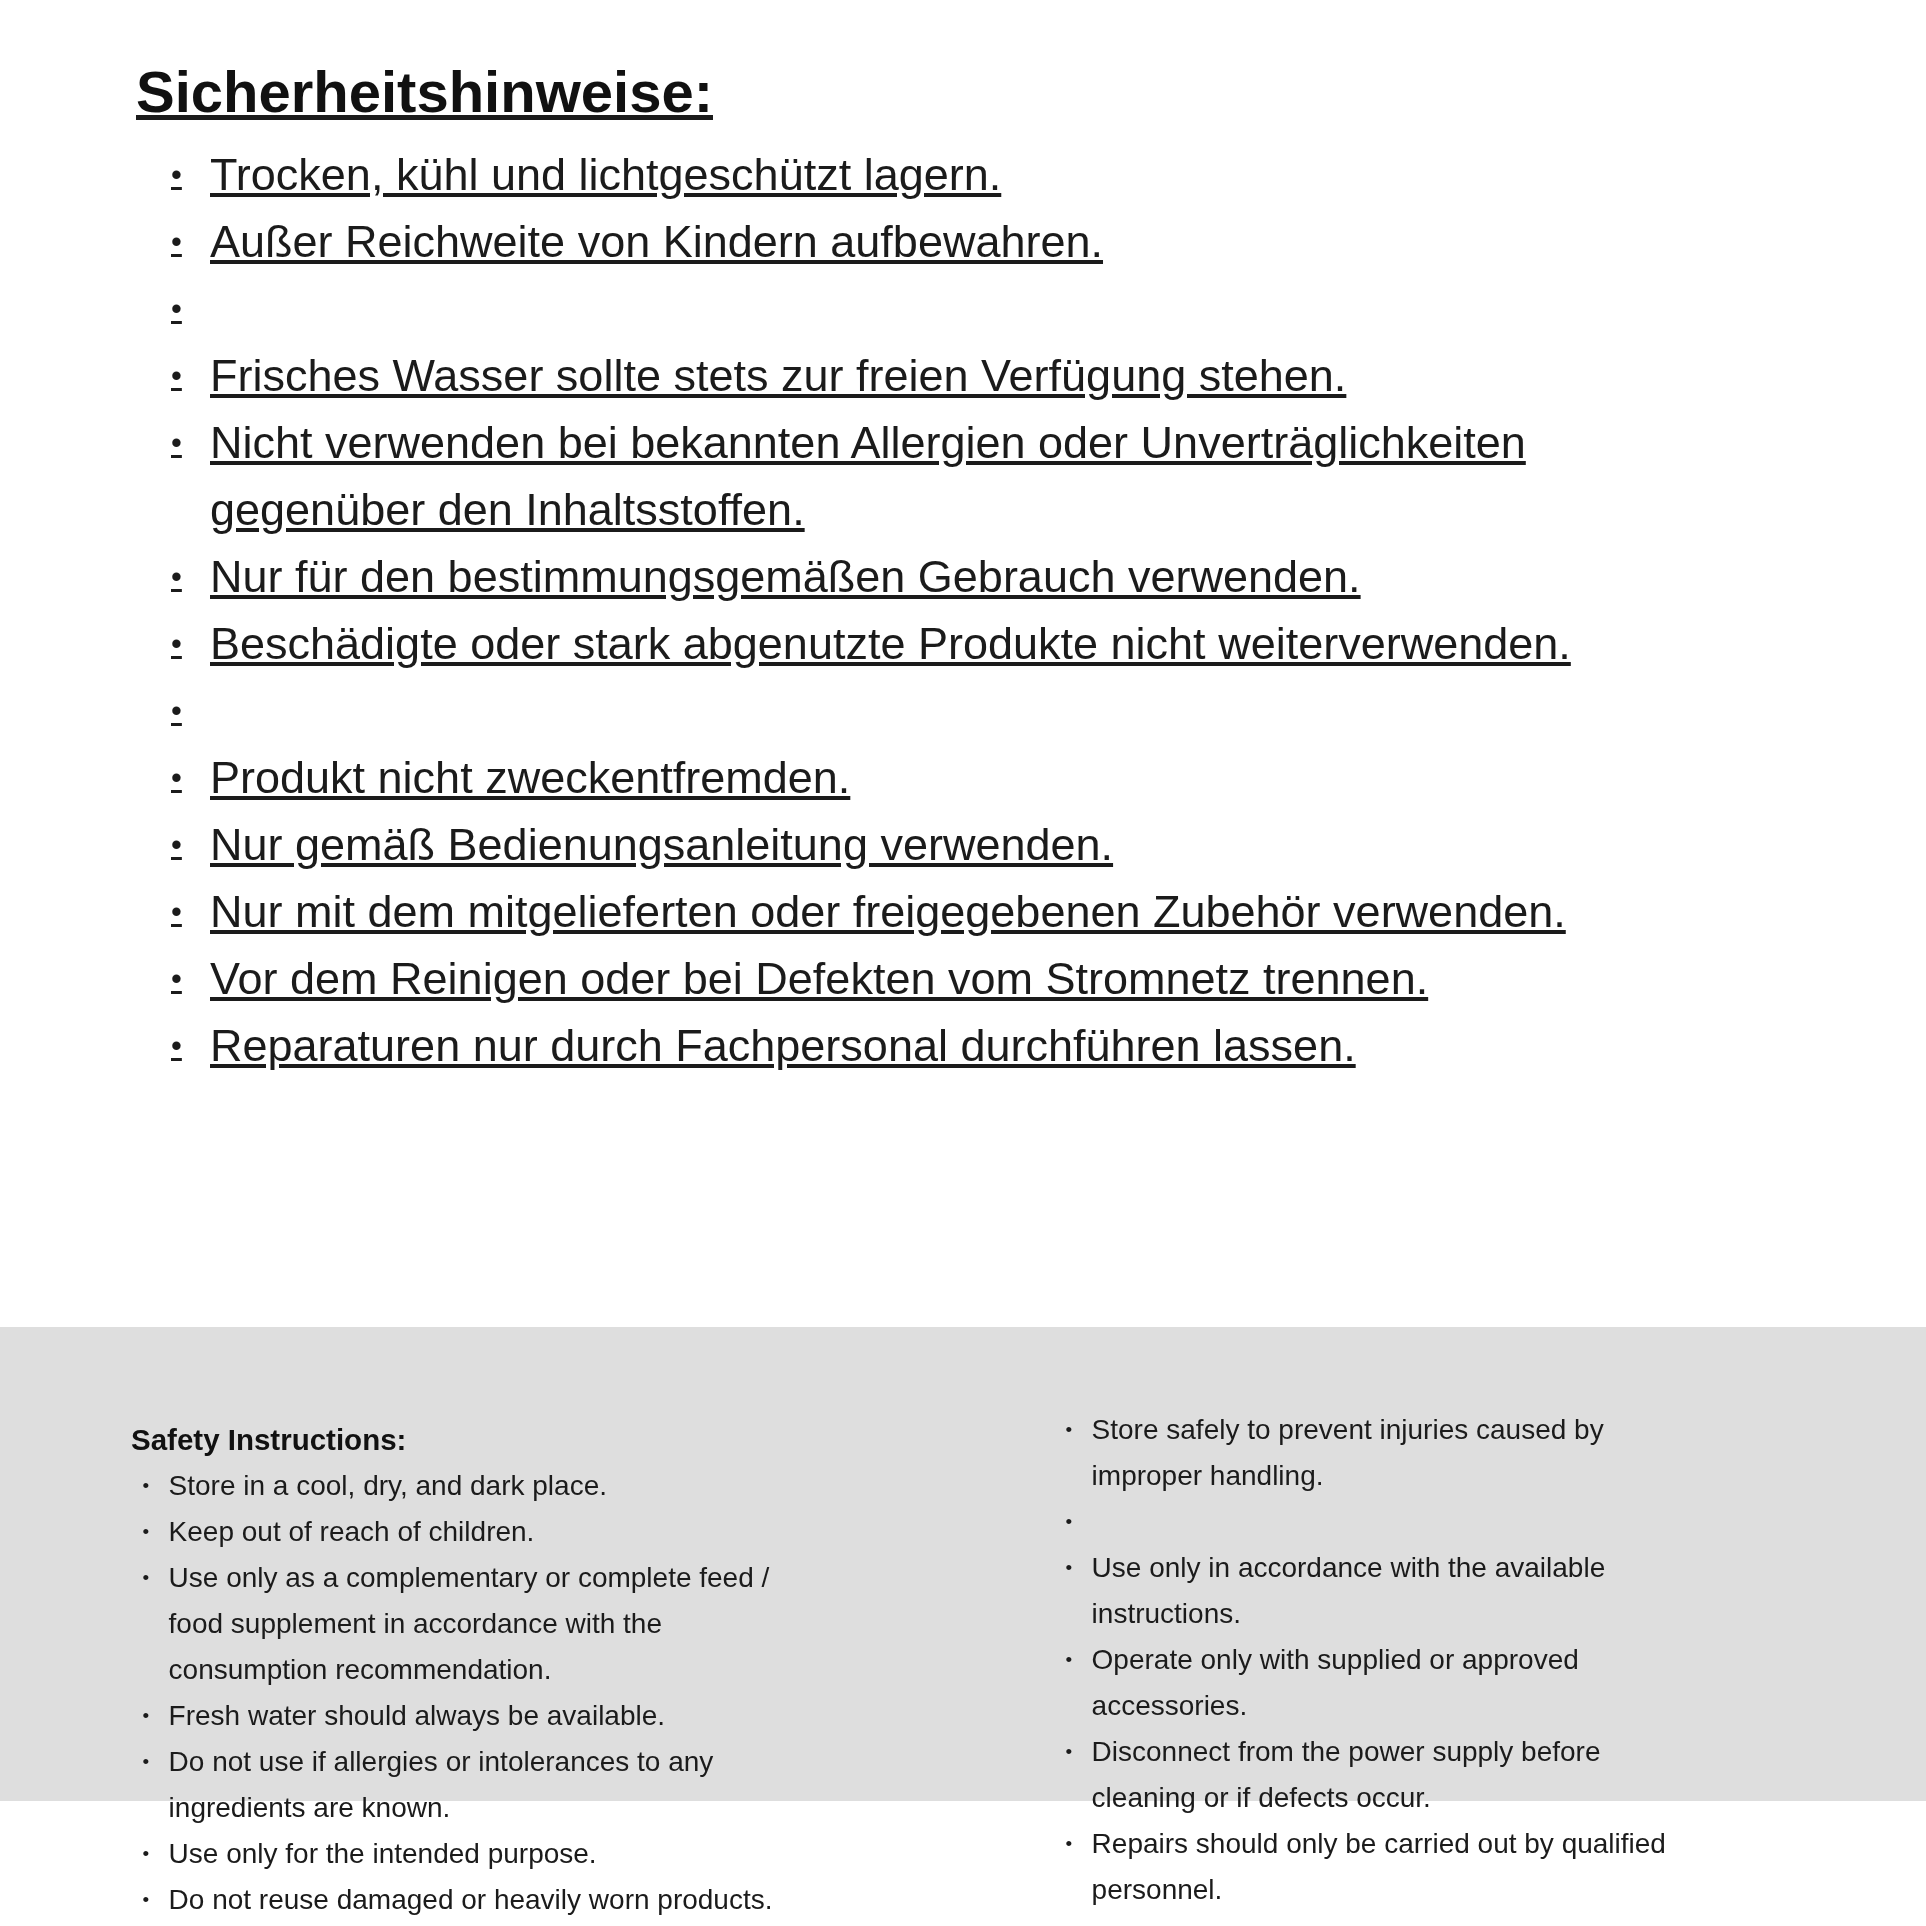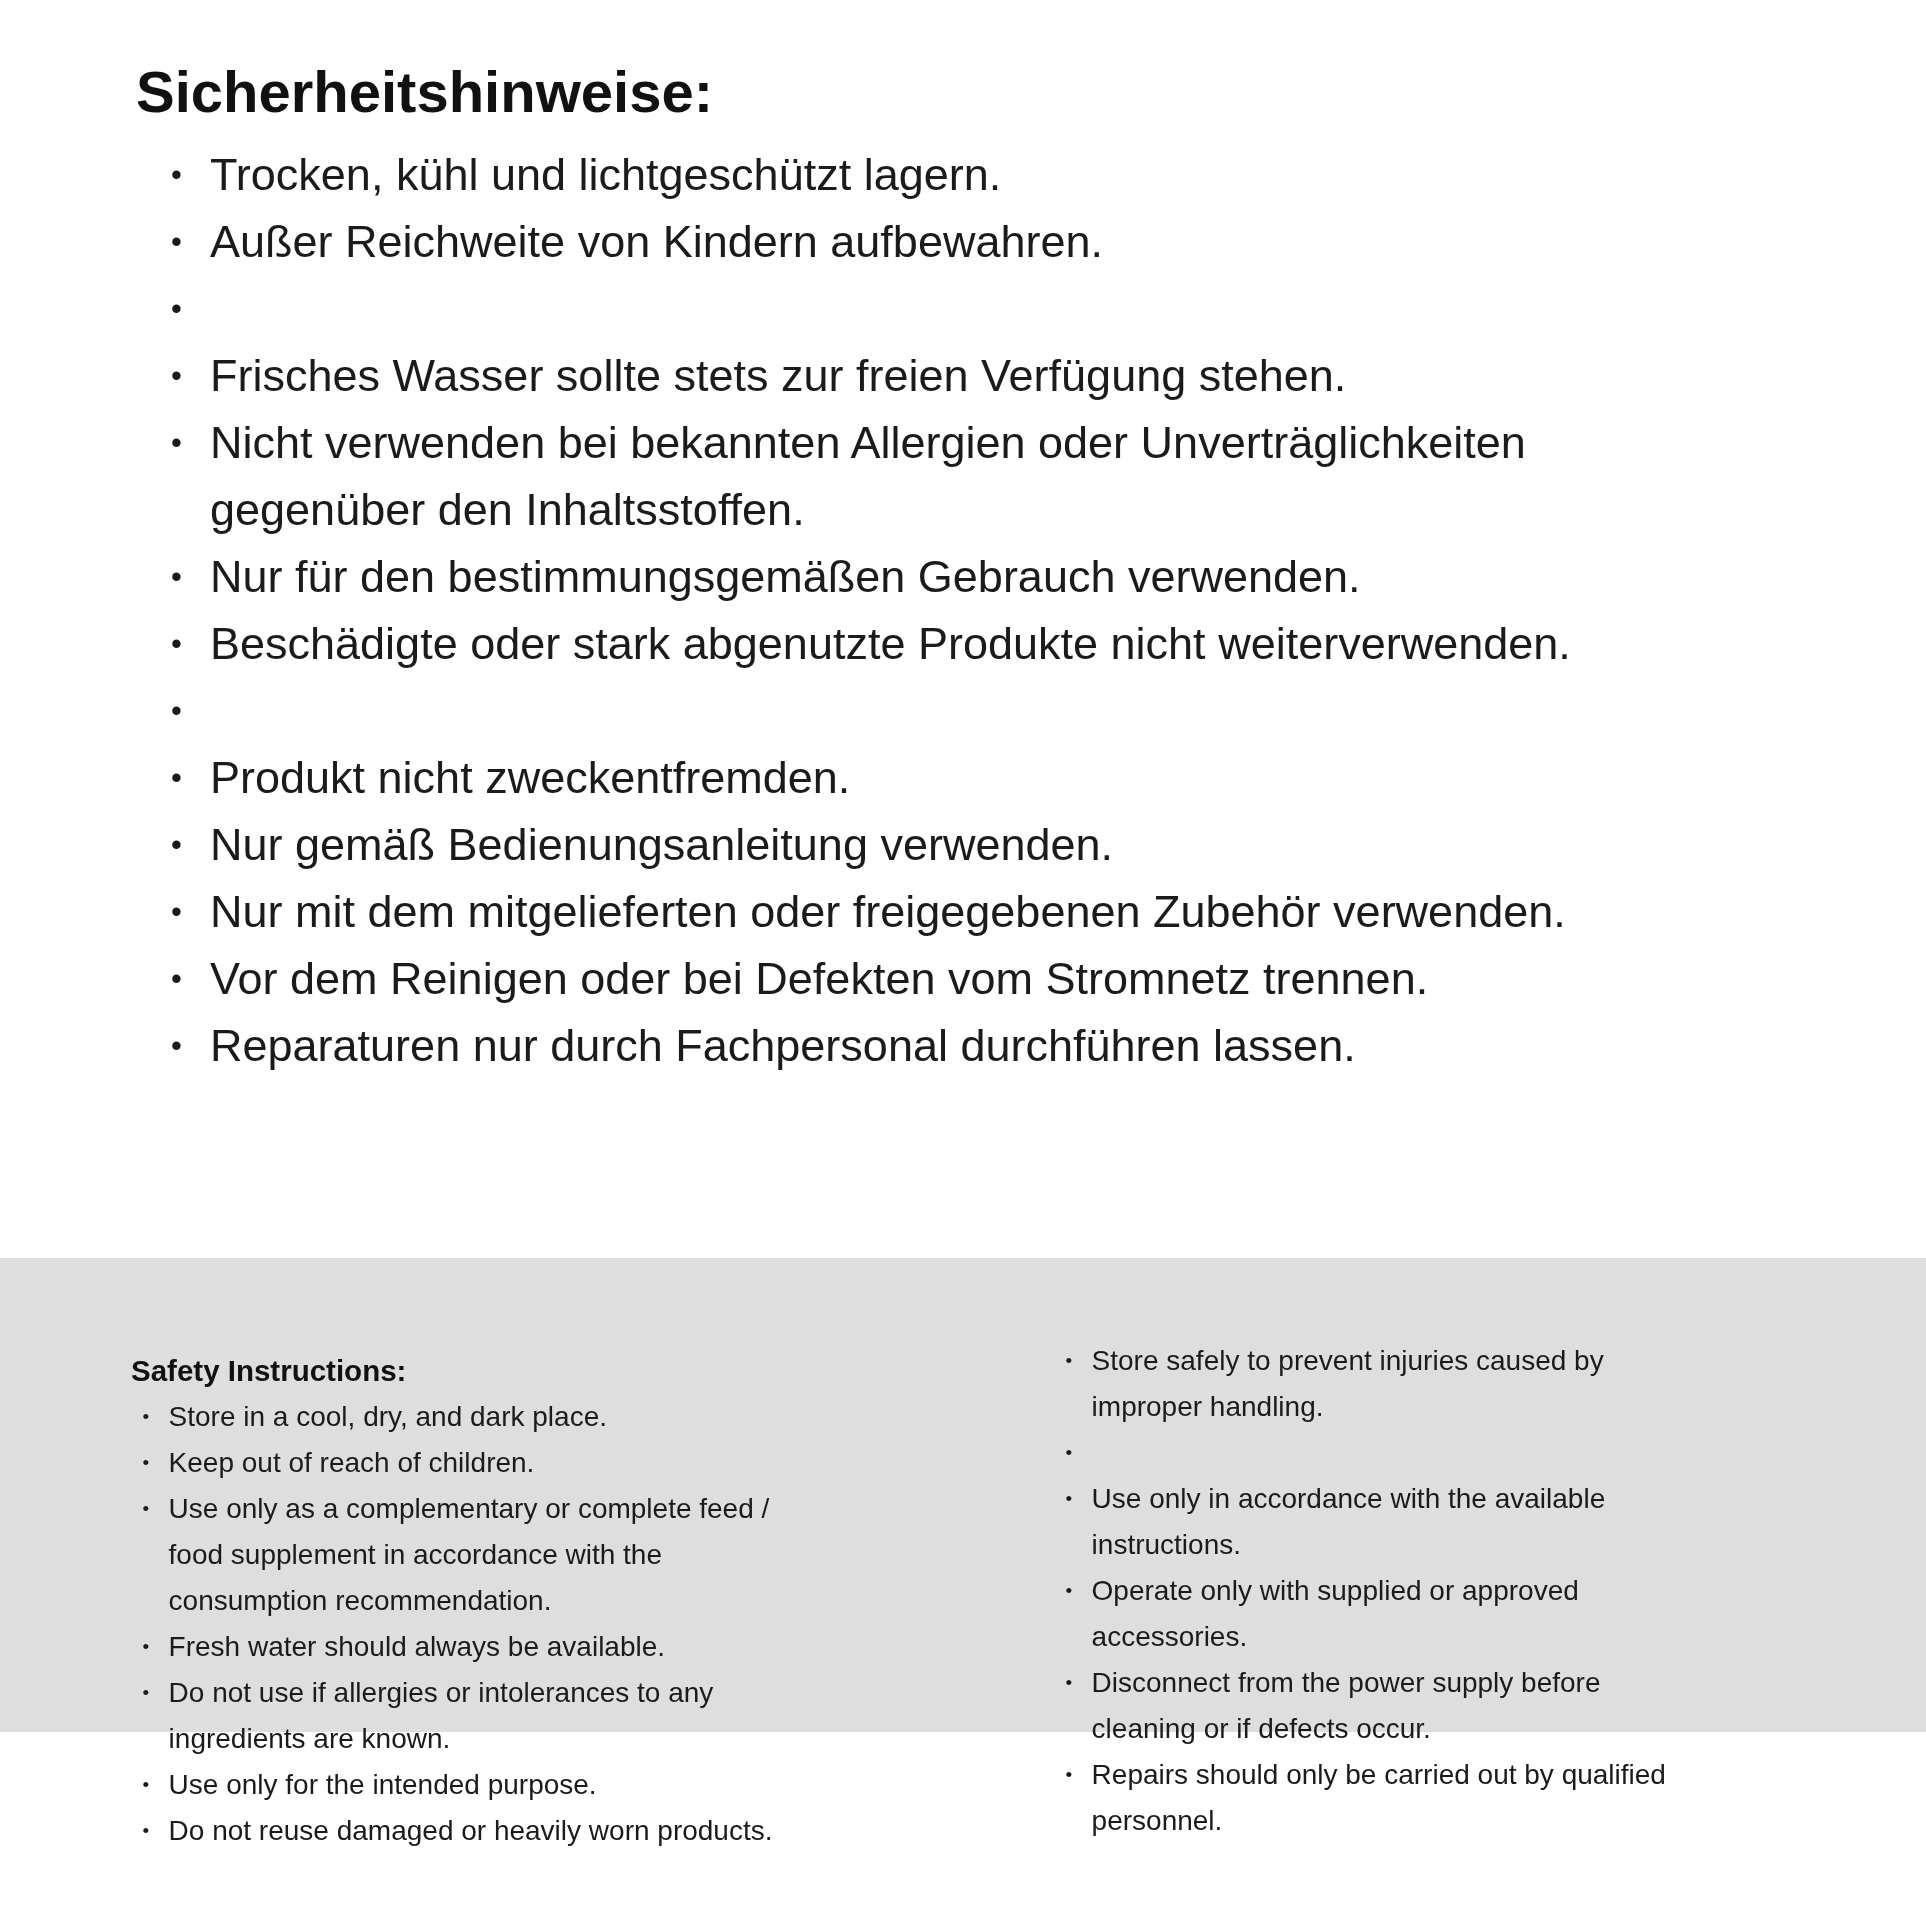--- a/index.html
+++ b/index.html
@@ -15,20 +15,21 @@
     font-family: "Liberation Sans", sans-serif;
     color: #1b1b1b;
   }
 
   
   .de-section {
     box-sizing: border-box;
     width: 1926px;
     height: 1287px;
     padding: 58px 43px 0 136px;
+    text-decoration: underline;
   }
   .de-title {
     margin: 0 0 15.4px 0;
     font-size: 58px;
     line-height: 68px;
     font-weight: 700;
     color: #111111;
   }
   .de-list {
     list-style: none;
@@ -49,21 +50,21 @@
     line-height: 67px;
   }
   .item-text {
     white-space: pre-line;
   }
 
   
   .en-section {
     position: absolute;
     left: 0;
-    top: 1258px;
+    top: 1327px;
     width: 1926px;
     height: 474px;
     background: #dedede;
   }
   .en-col {
     position: absolute;
   }
   .en-col-left  { left: 131px;  top: 90px; width: 886px; }
   .en-col-right { left: 1054px; top: 80px; width: 854px; }
   .en-title {

